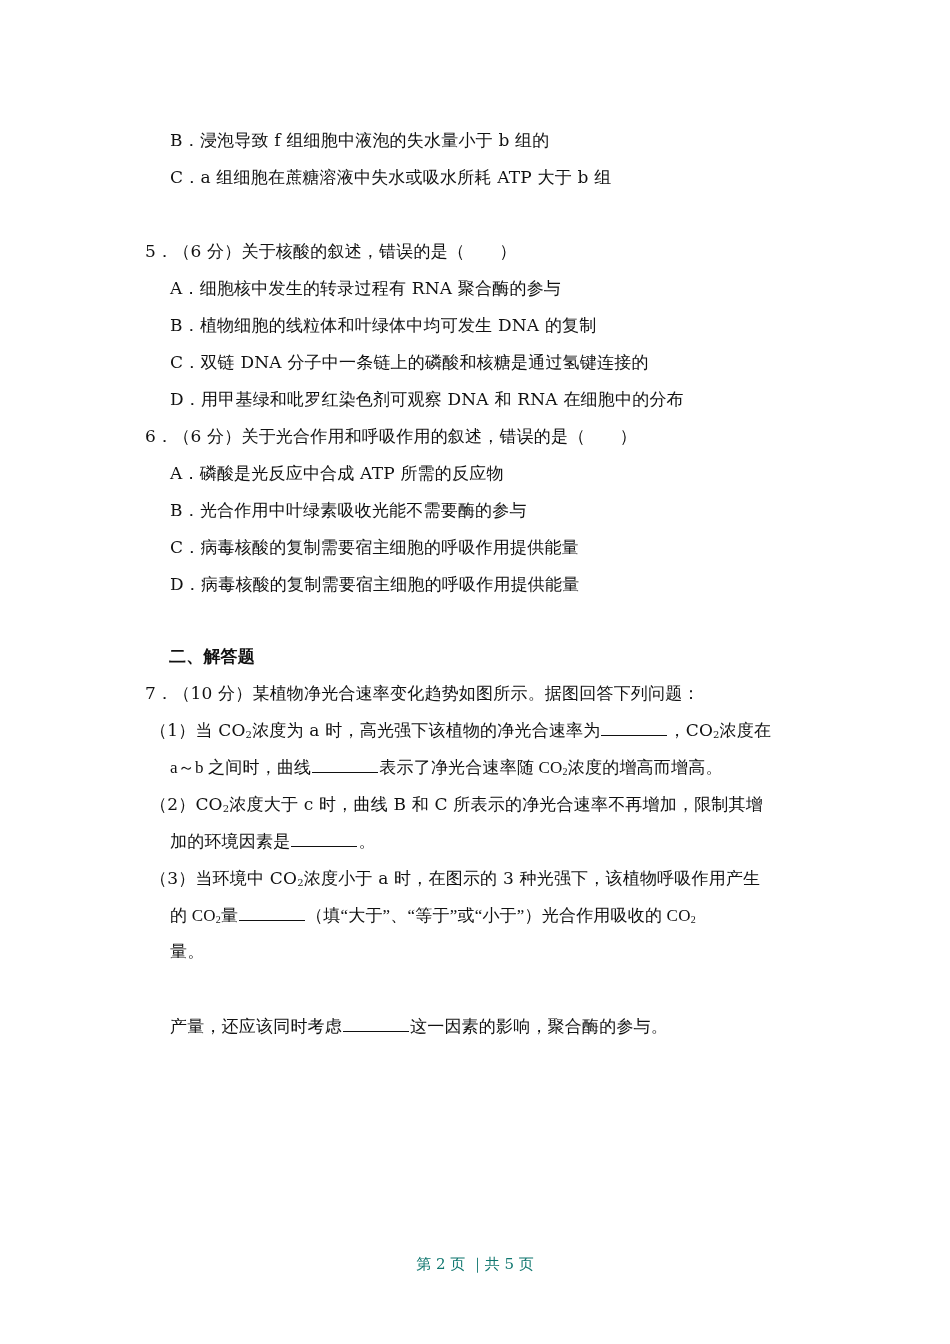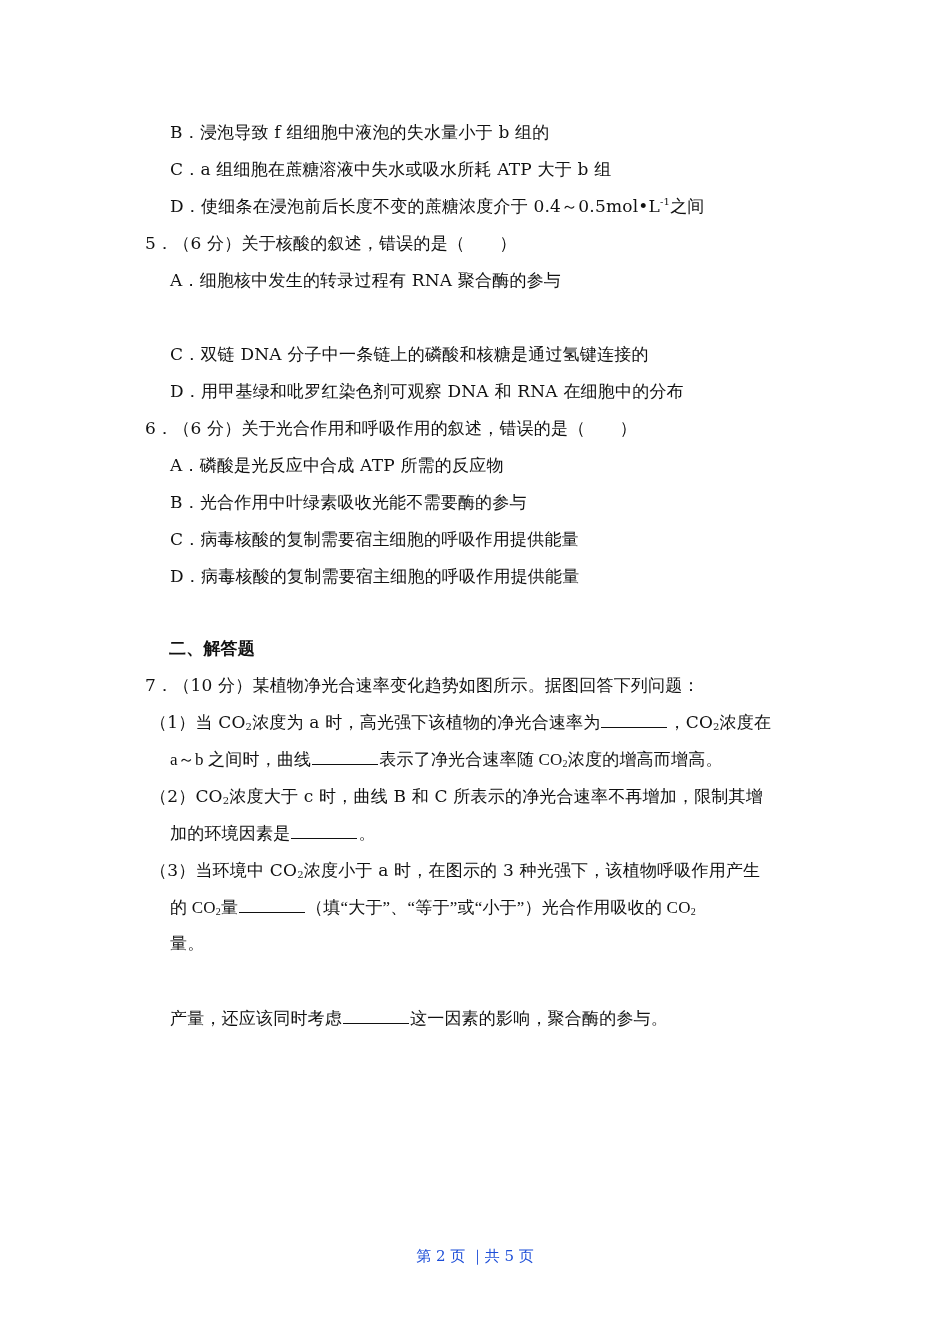--- a/index.html
+++ b/index.html
@@ -1,52 +1,52 @@
 <!DOCTYPE html>
 <html><head>
   <meta charset="utf-8">
   <style>
     html, body { margin: 0; padding: 0; background: #ffffff; }
     body {
       width: 950px; height: 1344px; position: relative; overflow: hidden;
       font-family: "DejaVu Serif", "Liberation Serif", serif;
       color: #111111;
     }
-    .page { position: absolute; left: 0; top: 4px; width: 950px; height: 1160px; }
+    .page { position: absolute; left: 0; top: 12px; width: 950px; height: 1160px; }
     .line {
       position: absolute; white-space: nowrap; font-size: 17px; line-height: 22px;
       letter-spacing: 0.2px;
     }
     .opt { left: 170px; }
     .q { left: 145px; }
     .sub { left: 150px; }
     .cont { left: 170px; font-family: Liberation Serif, serif; }
     .section { left: 145px; font-weight: bold; margin-left: 24px; }
     .blank {
       display: inline-block; width: 66px; border-bottom: 1px solid #111;
       height: 16px; vertical-align: baseline; margin: 0 1px;
     }
     sub { font-size: 10px; vertical-align: -2px; line-height: 0; }
     sup { font-size: 10px; vertical-align: 7px; line-height: 0; }
     .footer {
       position: absolute; left: 0; width: 950px; top: 1243px; text-align: center;
-      font-size: 15px; color: #1d4ed8;
+      font-size: 15px; color: #0f766e;
     }
   </style>
 </head>
 <body>
 
 <div class="page">
 
   <div class="line opt" style="top:117px">B．浸泡导致 f 组细胞中液泡的失水量小于 b 组的</div>
   <div class="line opt" style="top:154px">C．a 组细胞在蔗糖溶液中失水或吸水所耗 ATP 大于 b 组</div>
-  <div class="line opt" style="top:191px"><span>D．使细条在浸泡前后长度不变的蔗糖浓度介于 0.4～0.5mol•L</span><sup>-1</sup><span>之间</span></div>
 
   <div class="line q" style="top:228px">5．（6 分）关于核酸的叙述，错误的是（　　）</div>
   <div class="line opt" style="top:265px">A．细胞核中发生的转录过程有 RNA 聚合酶的参与</div>
+  <div class="line opt" style="top:302px">B．植物细胞的线粒体和叶绿体中均可发生 DNA 的复制</div>
   <div class="line opt" style="top:339px">C．双链 DNA 分子中一条链上的磷酸和核糖是通过氢键连接的</div>
   <div class="line opt" style="top:376px">D．用甲基绿和吡罗红染色剂可观察 DNA 和 RNA 在细胞中的分布</div>
 
   <div class="line q" style="top:413px">6．（6 分）关于光合作用和呼吸作用的叙述，错误的是（　　）</div>
   <div class="line opt" style="top:487px">B．光合作用中叶绿素吸收光能不需要酶的参与</div>
   <div class="line opt" style="top:450px">A．磷酸是光反应中合成 ATP 所需的反应物</div>
   <div class="line opt" style="top:524px">C．病毒核酸的复制需要宿主细胞的呼吸作用提供能量</div>
   <div class="line opt" style="top:561px">D．病毒核酸的复制需要宿主细胞的呼吸作用提供能量</div>
 
   <div class="line section" style="top:633px">二、解答题</div>

